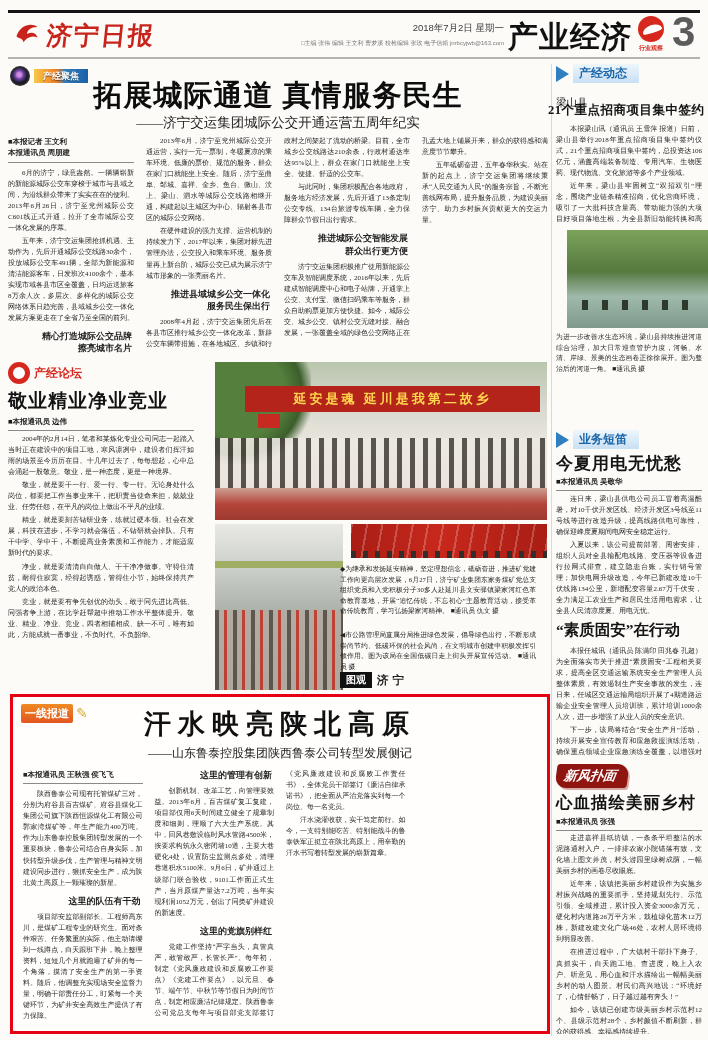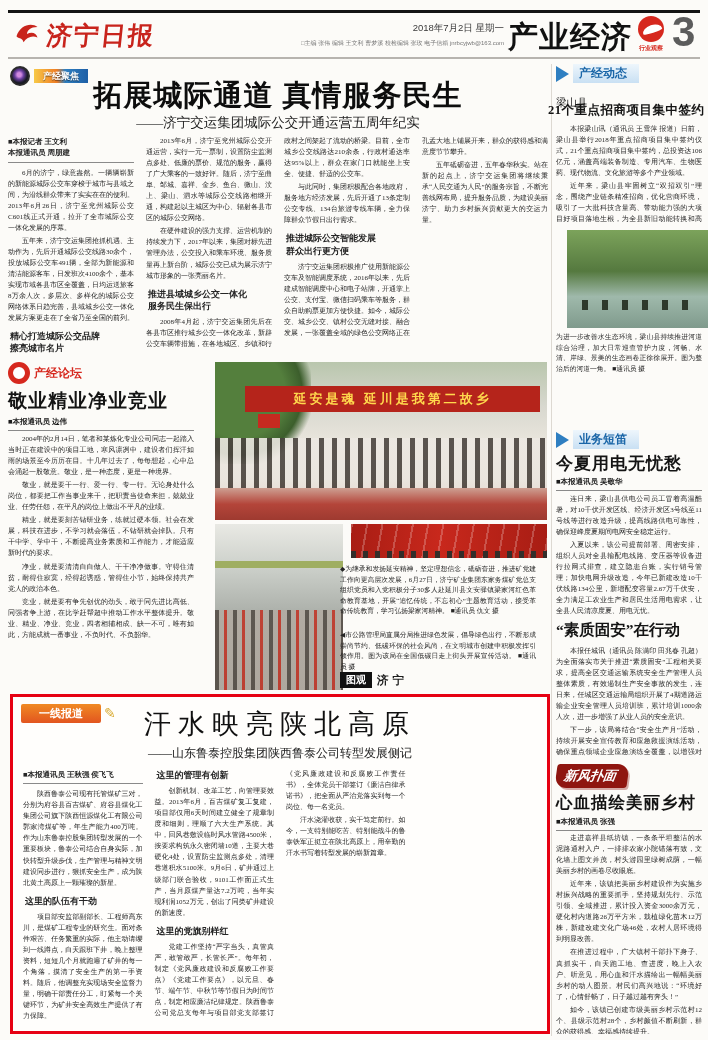--- a/index.html
+++ b/index.html
@@ -20,42 +20,42 @@
   .hdr-logo2{left:631px;top:16px;width:40px;text-align:center;}
   .logo2-circle{width:26px;height:26px;border-radius:50%;background:#d6281e;margin:0 auto;position:relative;overflow:hidden;}
   .logo2-circle::after{content:"";position:absolute;left:4px;top:9px;width:20px;height:8px;background:#fff;
                        border-radius:50% 50% 50% 50%/80% 80% 20% 20%;transform:rotate(-18deg);}
   .logo2-label{font-size:6px;color:#d6281e;margin-top:2px;font-weight:bold;}
   .page-num{left:672px;top:8px;font-family:"Liberation Sans","DejaVu Sans",sans-serif;
             font-size:42px;font-weight:800;color:#5c5c5c;}
   
   .bodytext{font-size:7px;line-height:1.58;text-align:justify;overflow:hidden;color:#262626;}
   .para{text-indent:2em;margin:0 0 2px 0;}
-  .inline-subhead{font-weight:bold;text-align:left;font-size:9px;line-height:1.35;margin:6px 2px 5px;white-space:pre-line;}
+  .inline-subhead{font-weight:bold;text-align:right;font-size:9px;line-height:1.35;margin:6px 2px 5px;white-space:pre-line;}
   .art-byline{font-weight:bold;font-size:7.5px;white-space:pre-line;border-bottom:1px solid #8a8a8a;
               padding-bottom:3px;margin-bottom:5px;line-height:1.5;}
   .byline-solo{font-weight:bold;font-size:7.5px;border-bottom:1px solid #8a8a8a;padding-bottom:3px;}
   .kicker{font-size:10.5px;color:#222;margin-top:6px;}
   
   .badge-jujiao{left:10px;top:66px;display:flex;align-items:center;gap:4px;}
   .lens{width:16px;height:16px;border-radius:50%;border:2px solid #2b2b2b;
         background:radial-gradient(circle at 45% 42%,#d08ae0 0 16%,#6a3fa0 35%,#1d1d2c 62%,#000 100%);}
   .jujiao-label{height:14px;line-height:14px;padding:0 9px;font-size:9px;font-weight:bold;color:#fff;
         text-shadow:0 1px 1px rgba(0,0,0,.55);
         background:linear-gradient(90deg,#f7c948,#ef7d24 42%,#2f7fc1 58%,#1e5fa6);
         font-family:"Liberation Sans","DejaVu Sans",sans-serif;}
   .sec-head{display:flex;align-items:center;gap:4px;font-weight:bold;font-size:12px;
             font-family:"Liberation Sans","DejaVu Sans",sans-serif;}
   .arrow-blue{width:0;height:0;border-top:8px solid transparent;border-bottom:8px solid transparent;border-left:13px solid #2f7fc1;}
   .blue-label{background:linear-gradient(180deg,#eef6fc,#c9e0f3);padding:1px 12px 1px 6px;color:#1a66a8;}
   .donut{width:12px;height:12px;border-radius:50%;border:5px solid #d6281e;background:#fff;}
   .red-label{color:#d6281e;}
   .badge-yixian{display:flex;align-items:center;gap:3px;}
   .yixian-box{background:linear-gradient(180deg,#f08a24,#e2551f);color:#fff;font-weight:bold;font-size:11px;
-              padding:2px 18px;border-radius:2px;font-family:"Liberation Sans","DejaVu Sans",sans-serif;}
+              padding:2px 4px;border-radius:2px;font-family:"Liberation Sans","DejaVu Sans",sans-serif;}
   .pencil{color:#d8a92e;font-size:14px;}
   .badge-xinfeng{display:inline-block;background:#8f1610;color:#fff;font-style:italic;font-weight:bold;
                  font-size:13px;padding:3px 12px 3px 8px;transform:skewX(-8deg);
                  border-radius:3px 12px 3px 12px;box-shadow:2px 2px 0 rgba(143,22,16,.35);}
   
   .main-headline{left:8px;top:76px;width:540px;text-align:center;font-family:"Liberation Sans","DejaVu Sans",sans-serif;
                  font-size:29px;font-weight:900;letter-spacing:1px;color:#0d0d0d;}
   .main-sub{left:8px;top:114px;width:540px;text-align:center;font-size:13.5px;color:#222;}
   .main-body{left:8px;top:136px;width:540px;height:222px;column-count:4;column-gap:12px;column-fill:auto;}
   
@@ -106,21 +106,21 @@
   .power-body{left:556px;top:494px;width:146px;height:120px;}
   .suzhi-hl{left:556px;top:620px;width:150px;font-size:15.5px;}
   .suzhi-body{left:556px;top:646px;width:146px;height:112px;}
   .fresh-badge{left:556px;top:764px;}
   .fresh-hl{left:556px;top:792px;width:150px;font-size:16.5px;letter-spacing:1px;}
   .fresh-byline{left:556px;top:817px;width:146px;}
   .fresh-body{left:556px;top:833px;width:146px;height:201px;}
   
   .red-box{left:10px;top:694px;width:534px;height:334px;border:3px solid #e60012;background:#fffefc;}
   .rb-badge{position:absolute;left:8px;top:7px;}
-  .rb-hl{position:absolute;left:0;top:9px;width:100%;text-align:center;font-size:27px;font-weight:normal;
+  .rb-hl{position:absolute;left:0;top:9px;width:100%;text-align:center;font-size:27px;font-weight:bold;
          letter-spacing:7px;color:#101010;}
   .rb-sub{position:absolute;left:0;top:48px;width:100%;text-align:center;font-size:12px;color:#222;}
   .rb-body{position:absolute;left:10px;top:72px;width:514px;height:254px;column-count:4;column-gap:12px;column-fill:auto;}
 </style>
 </head>
 <body>
 
 <div id="paper">
 
   <div class="abs top-rule"></div>
@@ -151,21 +151,21 @@
   </div>
   <div class="abs main-headline">拓展城际通道  真情服务民生</div>
   <div class="abs main-sub">——济宁交运集团城际公交开通运营五周年纪实</div>
   <div class="abs main-body bodytext">
       <div class="art-byline">■本报记者 王文利
 本报通讯员 周朋建</div>
       <p class="para">6月的济宁，绿意盎然。一辆辆崭新的新能源城际公交车穿梭于城市与县域之间，为沿线群众带来了实实在在的便利。2013年6月26日，济宁至兖州城际公交C601线正式开通，拉开了全市城际公交一体化发展的序幕。</p>
       <p class="para">五年来，济宁交运集团抢抓机遇、主动作为，先后开通城际公交线路30余个，投放城际公交车491辆，全部为新能源和清洁能源客车，日发班次4100余个，基本实现市域各县市区全覆盖，日均运送旅客8万余人次，多层次、多样化的城际公交网络体系日趋完善，县域城乡公交一体化发展方案更走在了全省乃至全国的前列。</p>
       <h4 class="inline-subhead">精心打造城际公交品牌
 擦亮城市名片</h4>
-      <p class="para">2013年6月，济宁至兖州城际公交开通运营，实行一元一票制，设置防尘监测点多处、低廉的票价、规范的服务，赢得了广大乘客的一致好评。随后，济宁至曲阜、邹城、嘉祥、金乡、鱼台、微山、汶上、梁山、泗水等城际公交线路相继开通，构建起以主城区为中心、辐射各县市区的城际公交网络。</p>
+      <p class="para">2013年6月，济宁至兖州城际公交开通运营，实行一元一票制，冬暖夏凉的乘车环境、低廉的票价、规范的服务，群众在家门口就能坐上安全。随后，济宁至曲阜、邹城、嘉祥、金乡、鱼台、微山、汶上、梁山、泗水等城际公交线路相继开通，构建起以主城区为中心、辐射各县市区的城际公交网络。</p>
       <p class="para">在硬件建设的强力支撑、运营机制的持续发力下，2017年以来，集团对标先进管理办法，公交投入和乘车环境、服务质量再上新台阶，城际公交已成为展示济宁城市形象的一张亮丽名片。</p>
       <h4 class="inline-subhead">推进县域城乡公交一体化
 服务民生保出行</h4>
       <p class="para">2008年4月起，济宁交运集团先后在各县市区推行城乡公交一体化改革，新辟公交车辆带措施，在各地城区、乡镇和行政村之间架起了流动的桥梁。目前，全市城乡公交线路达210余条，行政村通达率达95%以上，群众在家门口就能坐上安全、便捷、舒适的公交车。</p>
       <p class="para">与此同时，集团积极配合各地政府，服务地方经济发展，先后开通了13条定制公交专线、134台旅游专线车辆，全力保障群众节假日出行需求。</p>
       <h4 class="inline-subhead">推进城际公交智能发展
 群众出行更方便</h4>
       <p class="para">济宁交运集团积极推广使用新能源公交车及智能调度系统，2016年以来，先后建成智能调度中心和电子站牌，开通掌上公交、支付宝、微信扫码乘车等服务，群众自助购票更加方便快捷。如今，城际公交、城乡公交、镇村公交无缝对接、融合发展，一张覆盖全域的绿色公交网络正在孔孟大地上铺展开来，群众的获得感和满意度节节攀升。</p>
       <p class="para">五年砥砺奋进，五年春华秋实。站在新的起点上，济宁交运集团将继续秉承“人民交通为人民”的服务宗旨，不断完善线网布局，提升服务品质，为建设美丽济宁、助力乡村振兴贡献更大的交运力量。</p>
     </div>

